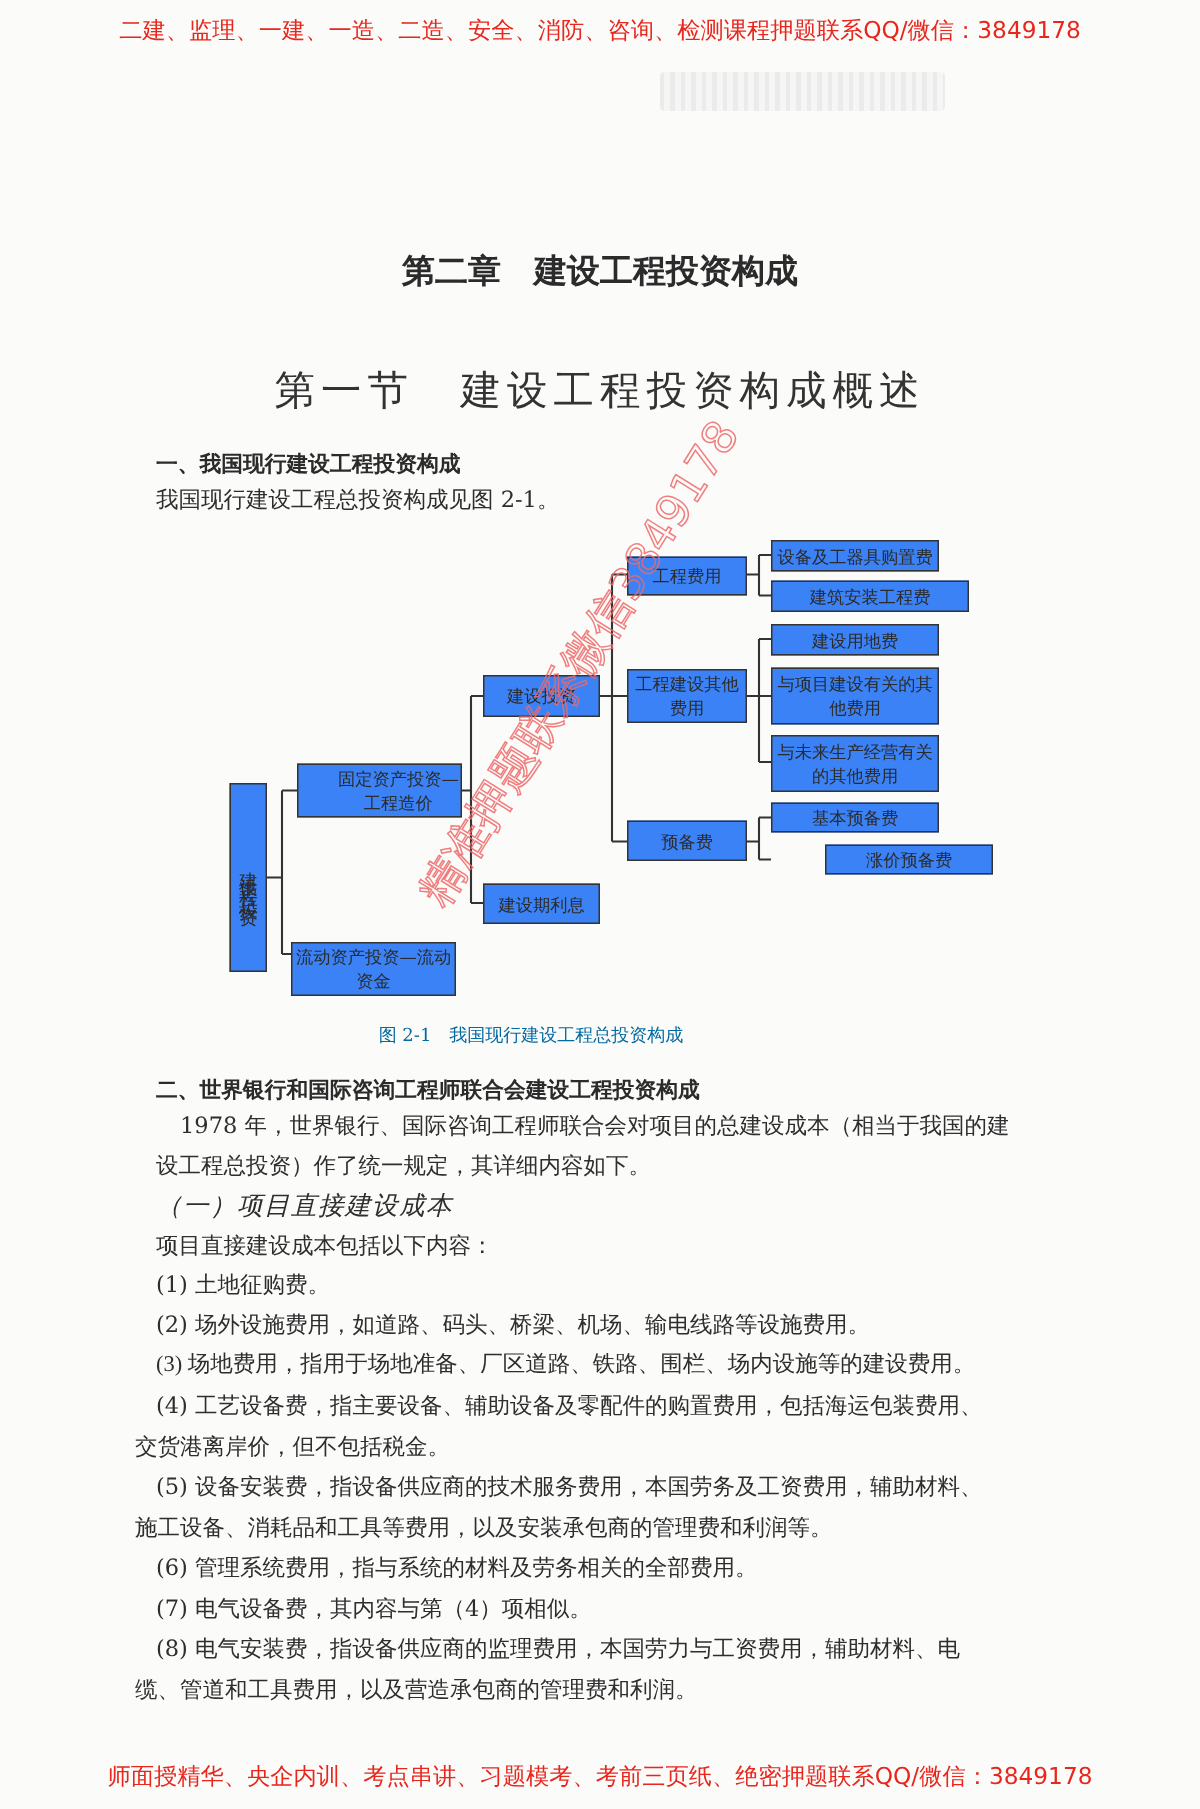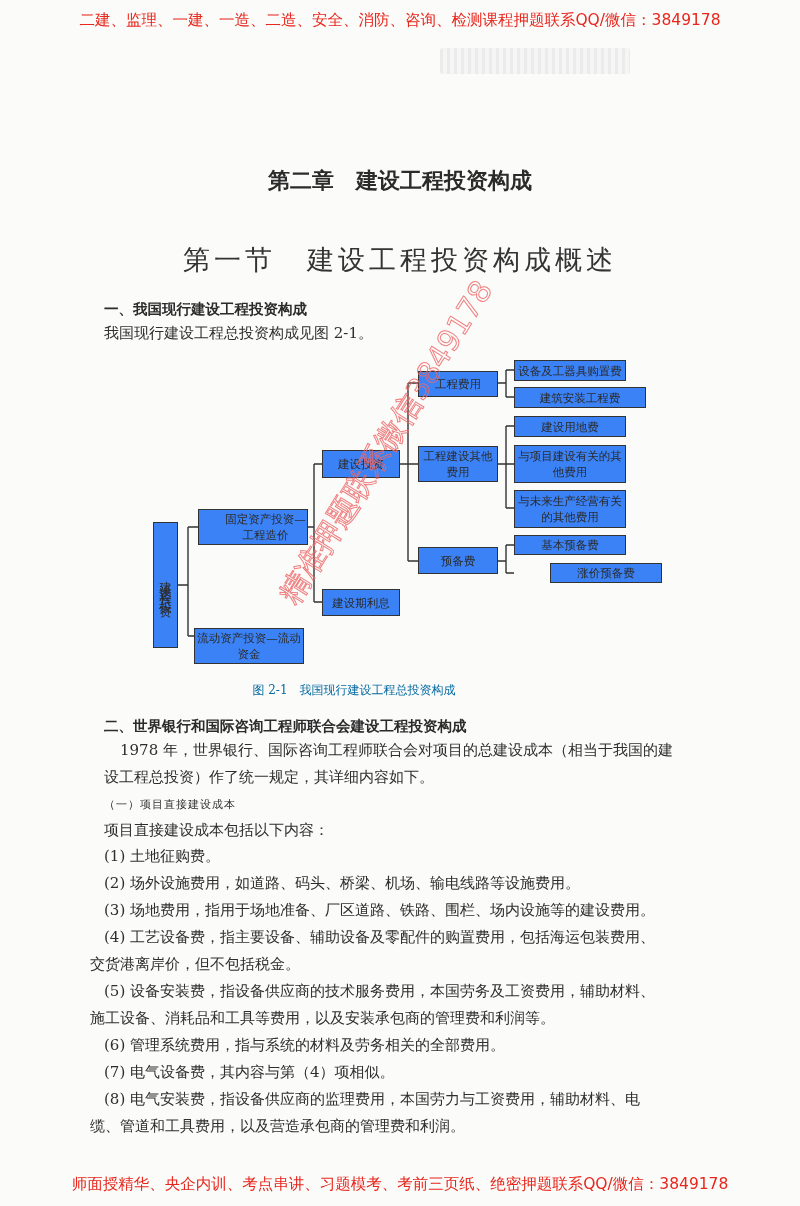--- a/index.html
+++ b/index.html
@@ -101,26 +101,26 @@
 <div class="box" style="left:514px; top:535px; width:112px; height:20px;">基本预备费</div>
 <div class="box" style="left:514px; top:563px; width:112px; height:20px;margin-left:36px;">涨价预备费</div>
 
 <div class="caption">图 2-1　我国现行建设工程总投资构成</div>
 
 <div class="watermark">精准押题联系微信3849178</div>
 
 <div class="h2" style="top:717px;">二、世界银行和国际咨询工程师联合会建设工程投资构成</div>
 <div class="para" style="left:120px; top:737px;">1978 年，世界银行、国际咨询工程师联合会对项目的总建设成本（相当于我国的建</div>
 <div class="para" style="left:104px; top:764px;">设工程总投资）作了统一规定，其详细内容如下。</div>
-<div class="para" style="left:104px; top:791px; font-size:11px; letter-spacing:1px;">（一）项目直接建设成本</div>
+<div class="para" style="left:104px; top:791px; font-size:17px; letter-spacing:1px;font-style:italic;">（一）项目直接建设成本</div>
 <div class="para" style="left:104px; top:817px;">项目直接建设成本包括以下内容：</div>
 
 <div class="para" style="left:104px; top:843px;">(1) 土地征购费。</div>
 <div class="para" style="left:104px; top:870px;">(2) 场外设施费用，如道路、码头、桥梁、机场、输电线路等设施费用。</div>
-<div class="para" style="left:104px; top:897px;">(3) 场地费用，指用于场地准备、厂区道路、铁路、围栏、场内设施等的建设费用。</div>
+<div class="para" style="left:104px; top:897px;font-family:Liberation Serif, serif;">(3) 场地费用，指用于场地准备、厂区道路、铁路、围栏、场内设施等的建设费用。</div>
 <div class="para" style="left:104px; top:924px;">(4) 工艺设备费，指主要设备、辅助设备及零配件的购置费用，包括海运包装费用、</div>
 <div class="para" style="left:90px; top:951px;">交货港离岸价，但不包括税金。</div>
 <div class="para" style="left:104px; top:978px;">(5) 设备安装费，指设备供应商的技术服务费用，本国劳务及工资费用，辅助材料、</div>
 <div class="para" style="left:90px; top:1005px;">施工设备、消耗品和工具等费用，以及安装承包商的管理费和利润等。</div>
 <div class="para" style="left:104px; top:1032px;">(6) 管理系统费用，指与系统的材料及劳务相关的全部费用。</div>
 <div class="para" style="left:104px; top:1059px;">(7) 电气设备费，其内容与第（4）项相似。</div>
 <div class="para" style="left:104px; top:1086px;">(8) 电气安装费，指设备供应商的监理费用，本国劳力与工资费用，辅助材料、电</div>
 <div class="para" style="left:90px; top:1113px;">缆、管道和工具费用，以及营造承包商的管理费和利润。</div>
 
 <div class="banner bottom">师面授精华、央企内训、考点串讲、习题模考、考前三页纸、绝密押题联系QQ/微信：3849178</div>

